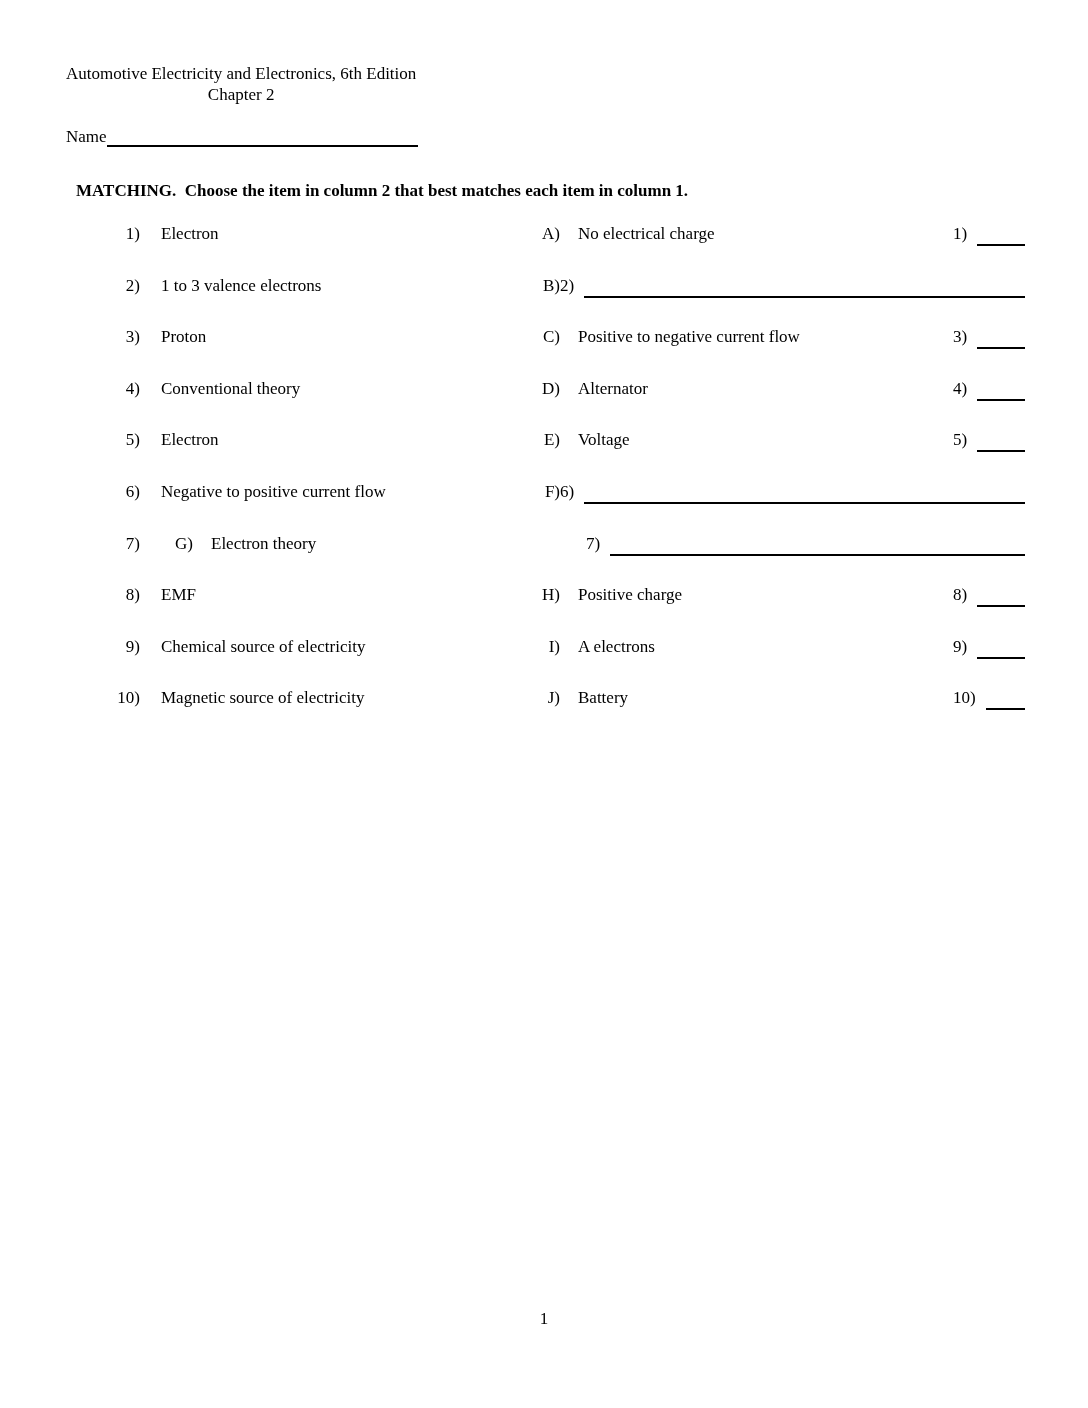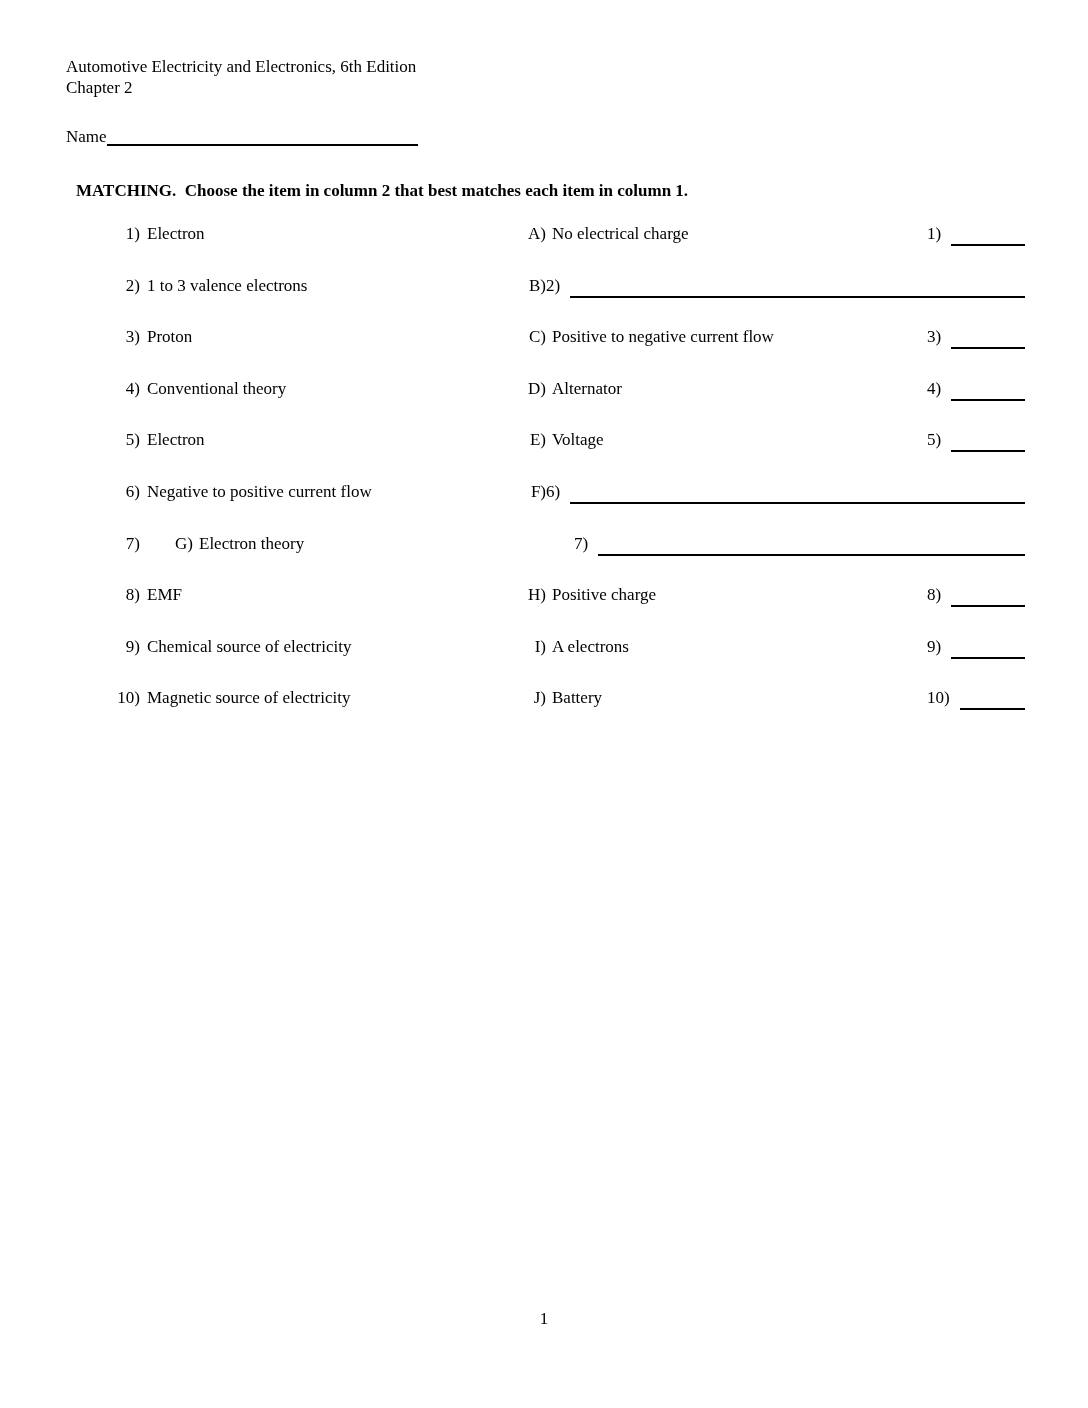--- a/index.html
+++ b/index.html
@@ -14,28 +14,29 @@
     background: #ffffff;
     color: #000000;
     font-family: "Liberation Serif", "DejaVu Serif", serif;
     font-size: 17px;
     line-height: 21px;
     overflow: hidden;
   }
   .header {
     position: absolute;
     left: 66px;
-    top: 56px;
+    top: 63px;
+    text-align: center;
   }
   .name-row {
     position: absolute;
     left: 66px;
     top: 126px;
     display: flex;
-    align-items: flex-start;
+    align-items: center;
   }
   .name-blank {
     width: 311px;
     height: 18px;
     border-bottom: 2px solid #000000;
   }
   .instructions {
     position: absolute;
     left: 76px;
     top: 180px;
@@ -47,23 +48,23 @@
     left: 66px;
     top: 223px;
     width: 959px;
   }
   .match-row {
     display: flex;
     align-items: flex-start;
     height: 51.6px;
   }
   .c1n { flex: none; width: 74px;  text-align: right; }
-  .c1t { flex: none; width: 346px; padding-left: 7px; }
+  .c1t { flex: none; width: 346px; padding-left: 21px; }
   .c2l { flex: none; width: 53px;  text-align: right; }
-  .c2t { flex: none; width: 375px; padding-left: 6px; }
+  .c2t { flex: none; width: 375px; padding-left: 18px; }
   .c3n { flex: none; padding-right: 10px; }
   .c3b {
     flex: 1;
     height: 21px;
     border-bottom: 2px solid #000000;
   }
   .footer {
     position: absolute;
     left: 0;
     right: 0;

